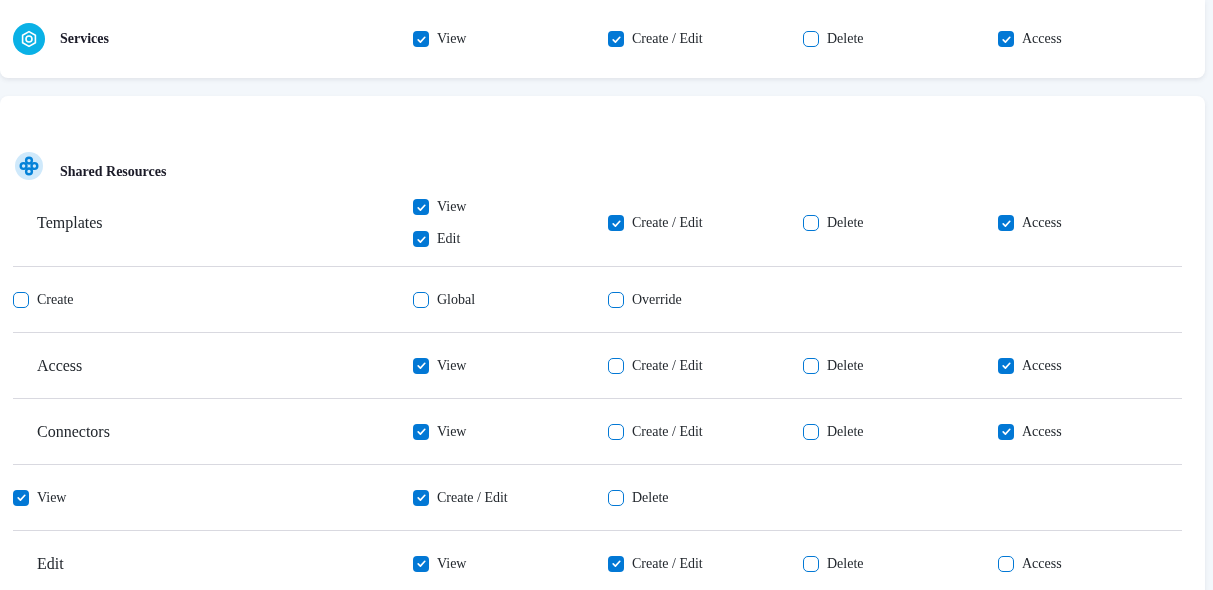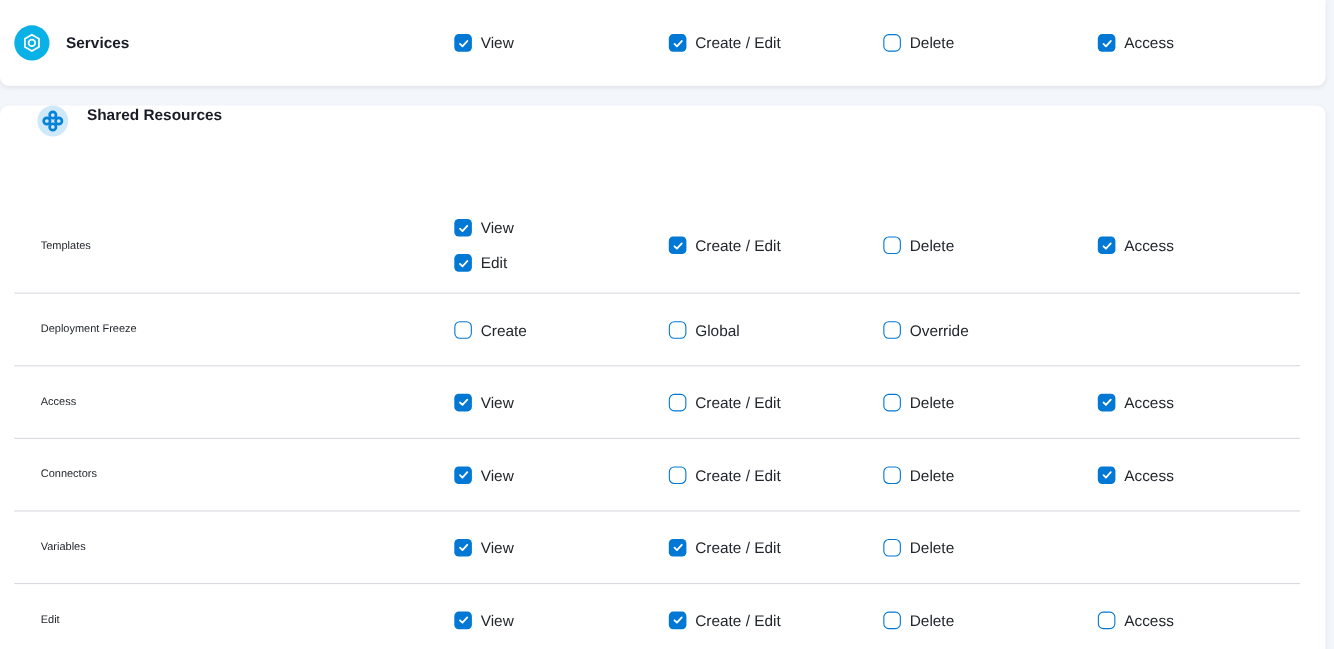--- a/index.html
+++ b/index.html
@@ -16,43 +16,44 @@
   html,body{margin:0;padding:0;}
   body{
     width:1213px;height:590px;overflow:hidden;position:relative;
     background:var(--page-bg);
     font-family:"Liberation Sans",sans-serif;
     color:var(--text);
   }
   .card{
     position:absolute;left:0;width:1205px;background:var(--card-bg);
     box-shadow:0 2px 4px rgba(96,97,112,0.12);
+    font-family:Liberation Serif, serif;
   }
   .card-top{top:0;height:78px;border-radius:0 0 8px 8px;}
   .card-main{top:96px;height:520px;border-radius:8px 8px 0 0;}
 
   .grid-row{
     display:grid;
     grid-template-columns:400px 195px 195px 195px 1fr;
     align-items:center;
     padding-left:13px;
   }
   .services-row{height:78px;}
 
   .label-cell{display:flex;align-items:center;}
   .icon-circle{flex:none;border-radius:50%;display:flex;align-items:center;justify-content:center;}
   .icon-circle.services{width:32px;height:32px;background:var(--services-icon-bg);margin-right:15px;}
   .icon-circle.shared{width:28px;height:28px;background:var(--shared-icon-bg);margin-right:17px;}
   .section-title{font-size:14px;font-weight:bold;color:#1b1b28;}
 
-  .section-header{height:84px;display:flex;align-items:flex-start;padding-left:15px;margin-left:19px;}
+  .section-header{height:84px;display:flex;align-items:flex-end;padding-left:15px;}
 
   .resource-row{min-height:65px;}
   .resource-row.tall{min-height:86px;}
-  .row-label{font-size:10px;color:var(--text);padding-left:24px;}
+  .row-label{font-size:16px;color:var(--text);padding-left:24px;}
 
   .cell{display:flex;flex-direction:column;justify-content:center;gap:8px;align-items:flex-start;}
 
   .perm{display:flex;align-items:center;gap:8px;cursor:pointer;min-height:24px;}
   .cbox{
     width:16px;height:16px;flex:none;
     display:flex;align-items:center;justify-content:center;
   }
   .cbox.checked{background:var(--accent);border-radius:4px;}
   .cbox.unchecked{background:#fff;border:1.5px solid var(--accent);border-radius:5px;}
@@ -173,21 +174,20 @@
                 <svg width="11" height="11" viewBox="0 0 16 16">
                   <path d="M3.2 8.6l3.2 3.2 6.4-7" fill="none" stroke="#fff" stroke-width="2.4" stroke-linecap="round" stroke-linejoin="round"></path>
                 </svg>
               </span>
               <span class="ptext">Access</span>
             </label>
           </div>
         </div>
         <div class="divider"></div>
         <div class="grid-row resource-row">
-          <div class="row-label">Deployment Freeze</div>
           <div class="cell">
             <label class="perm">
               <span class="cbox unchecked"></span>
               <span class="ptext">Create</span>
             </label>
           </div>
           <div class="cell">
             <label class="perm">
               <span class="cbox unchecked"></span>
               <span class="ptext">Global</span>
@@ -268,21 +268,20 @@
                 <svg width="11" height="11" viewBox="0 0 16 16">
                   <path d="M3.2 8.6l3.2 3.2 6.4-7" fill="none" stroke="#fff" stroke-width="2.4" stroke-linecap="round" stroke-linejoin="round"></path>
                 </svg>
               </span>
               <span class="ptext">Access</span>
             </label>
           </div>
         </div>
         <div class="divider"></div>
         <div class="grid-row resource-row">
-          <div class="row-label">Variables</div>
           <div class="cell">
             <label class="perm">
               <span class="cbox checked">
                 <svg width="11" height="11" viewBox="0 0 16 16">
                   <path d="M3.2 8.6l3.2 3.2 6.4-7" fill="none" stroke="#fff" stroke-width="2.4" stroke-linecap="round" stroke-linejoin="round"></path>
                 </svg>
               </span>
               <span class="ptext">View</span>
             </label>
           </div>

